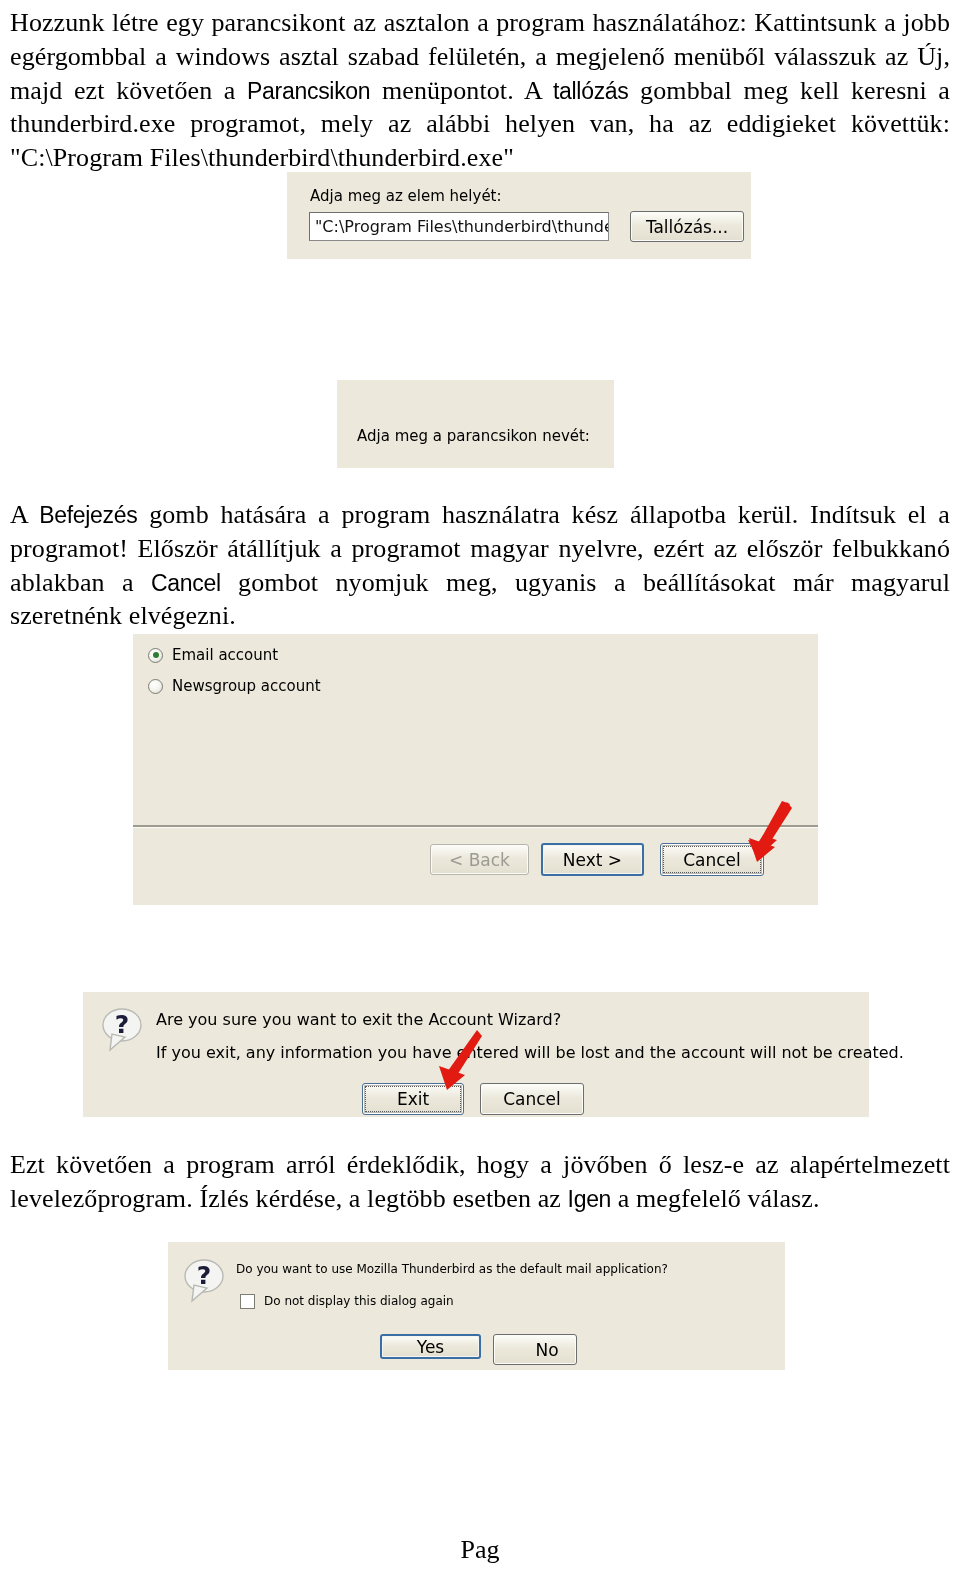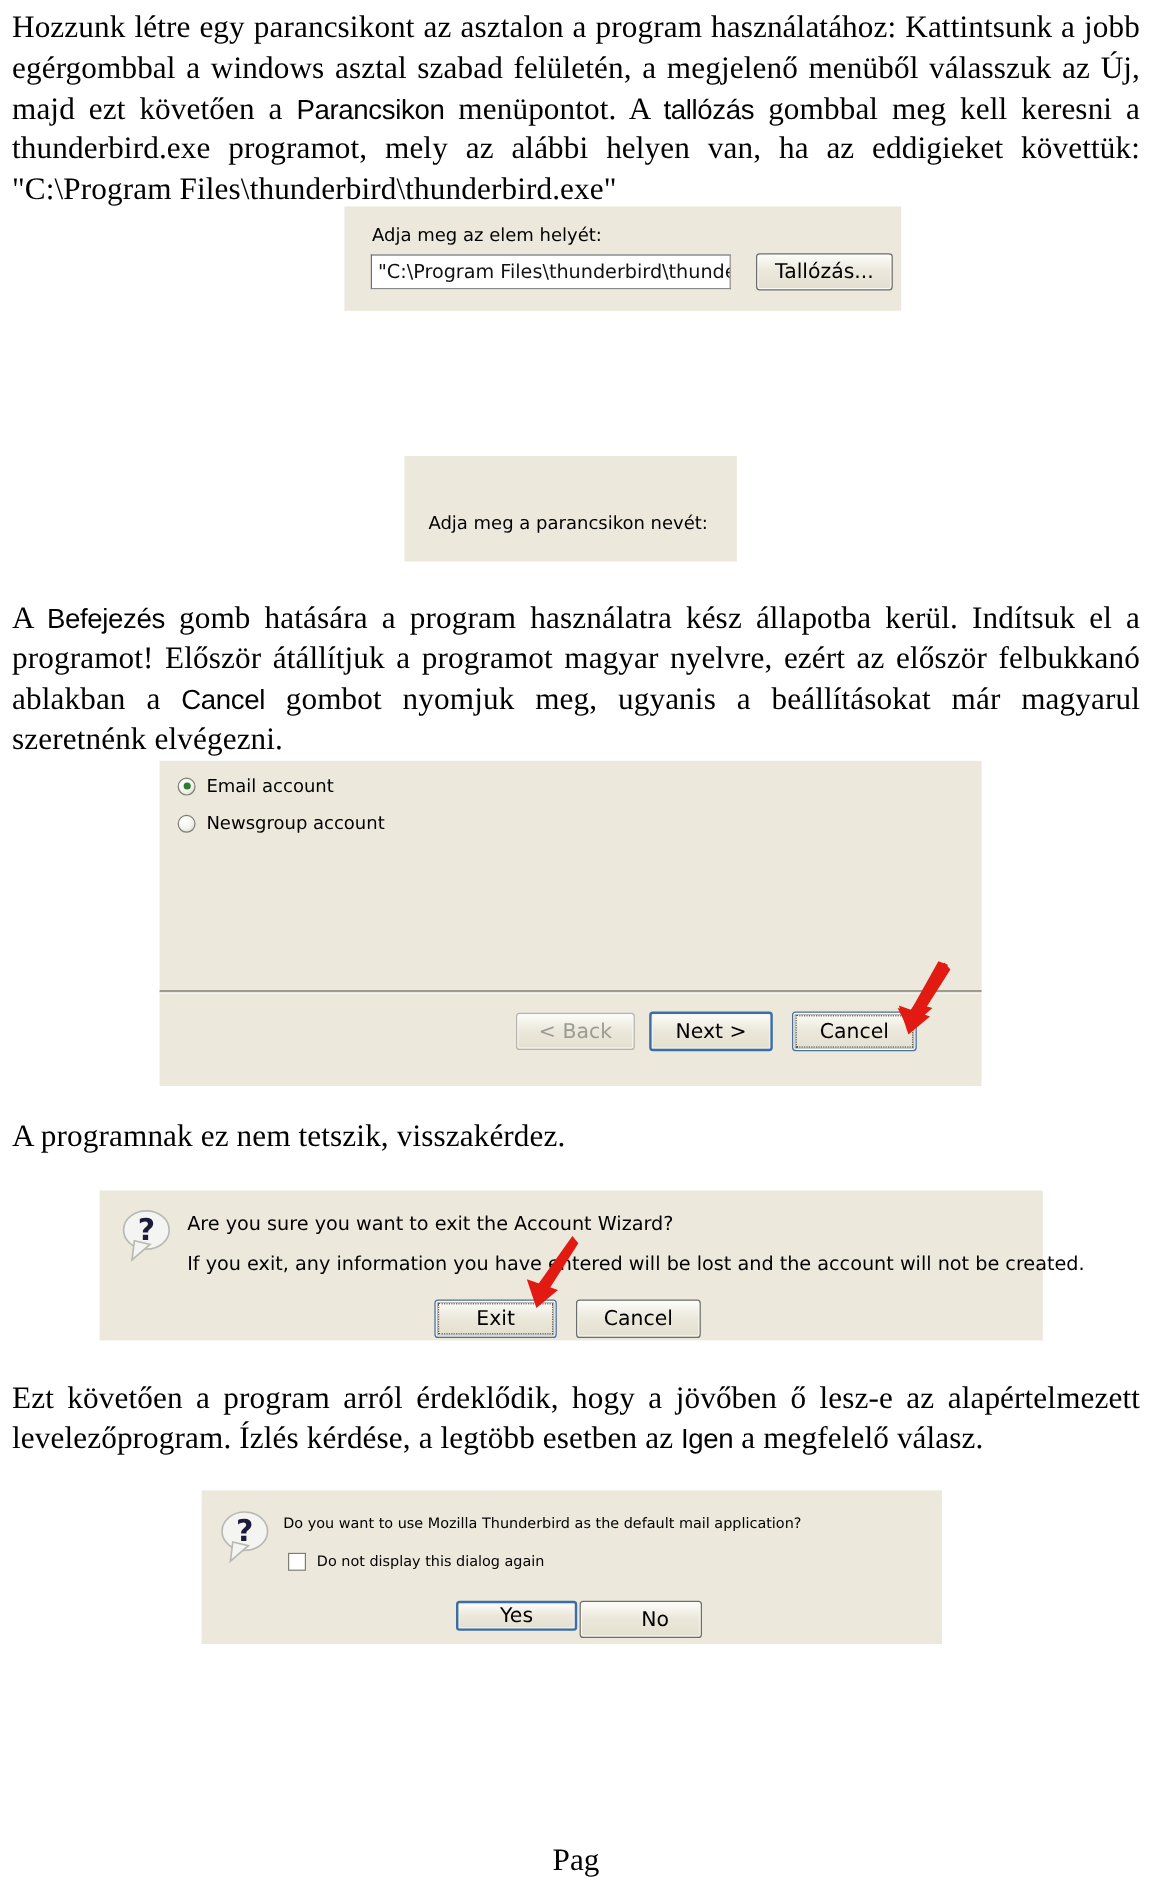--- a/index.html
+++ b/index.html
@@ -174,21 +174,20 @@
     <div class="btn default abs" style="left:408px; top:209px; width:103px; height:33px;">Next &gt;</div>
     <div class="btn focus abs" style="left:527px; top:209px; width:104px; height:33px;">Cancel</div>
   </div>
 
   <svg class="arrow" style="left:735px; top:800px;" width="60" height="70" viewBox="0 0 60 70">
     <path d="M55 4 L32 37 L42 40 L22 58 L13 40 L24 42 L47 1 Z" fill="#e21b12"></path>
     <path d="M14 38 L40 47 L22 62 Z" fill="#e21b12"></path>
     <path d="M52 2 L20 47 L29 52 L57 8 Z" fill="#e21b12"></path>
   </svg>
 
-  <p class="body-text abs nojust" style="left:10px; top:930px; width:940px;">A programnak ez nem tetszik, visszakérdez.</p>
 
   <div class="shot abs" style="left:83px; top:992px; width:786px; height:125px;">
 
     <div class="qicon abs" style="left:17px; top:14px;">
       <svg width="46" height="46" viewBox="0 0 46 46">
         <ellipse cx="22" cy="19" rx="19" ry="16" fill="#f4f4f2" stroke="#b9b9b4" stroke-width="1.4"></ellipse>
         <path d="M12 28 L10 44 L25 31 Z" fill="#f4f4f2" stroke="#b9b9b4" stroke-width="1.4"></path>
         <text x="22" y="27" font-family="DejaVu Sans, sans-serif" font-size="25" font-weight="bold" fill="#1b1b3a" text-anchor="middle">?</text>
       </svg>
     </div>
@@ -218,18 +217,18 @@
     </div>
 
     <div class="lbl abs" style="left:68px; top:21px; font-size:12px;">Do you want to use Mozilla Thunderbird as the default mail application?</div>
 
     <div class="radio-row abs" style="left:72px; top:52px;">
       <span class="chk"></span>
       <span class="lbl" style="font-size:12px;">Do not display this dialog again</span>
     </div>
 
     <div class="btn default abs" style="left:212px; top:92px; width:101px; height:25px;">Yes</div>
-    <div class="btn abs" style="left:315px; top:92px; width:102px; height:31px;padding-left:24px;">No</div>
+    <div class="btn abs" style="left:325px; top:92px; width:84px; height:31px;padding-left:24px;">No</div>
   </div>
 
   <div class="footer" style="top:1535px;">Pag</div>
 
 </div>
 
 </body></html>

